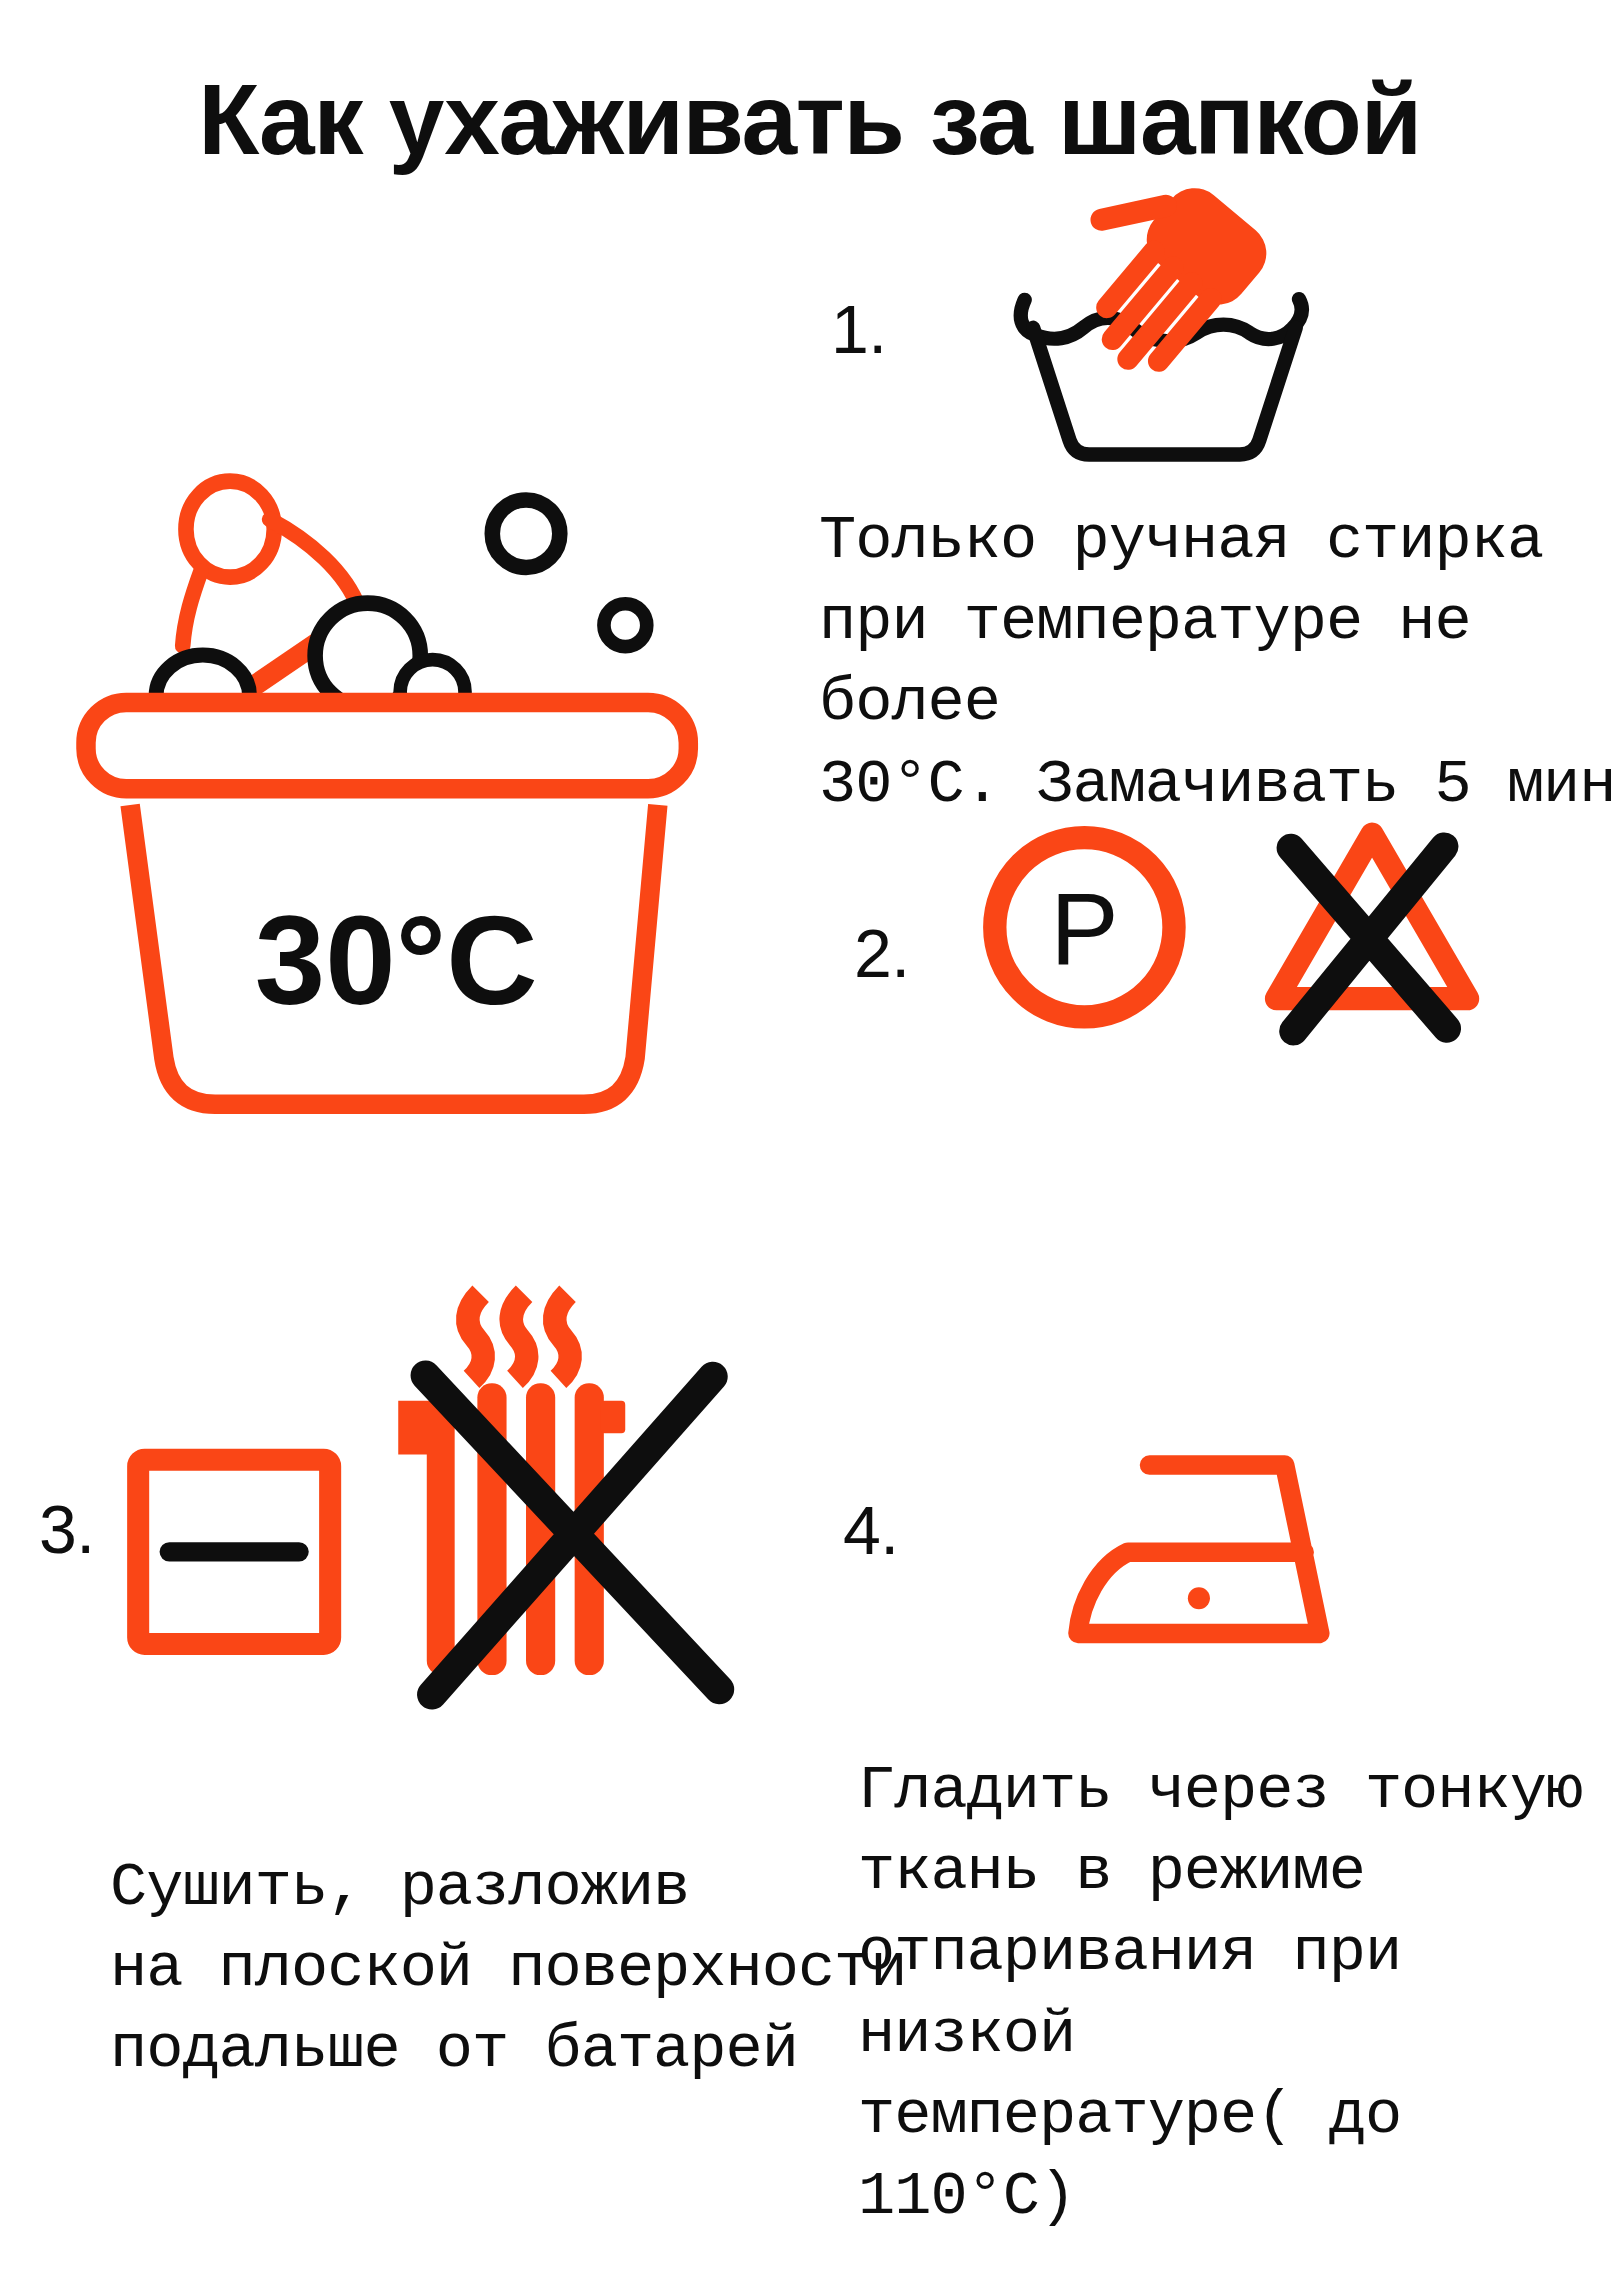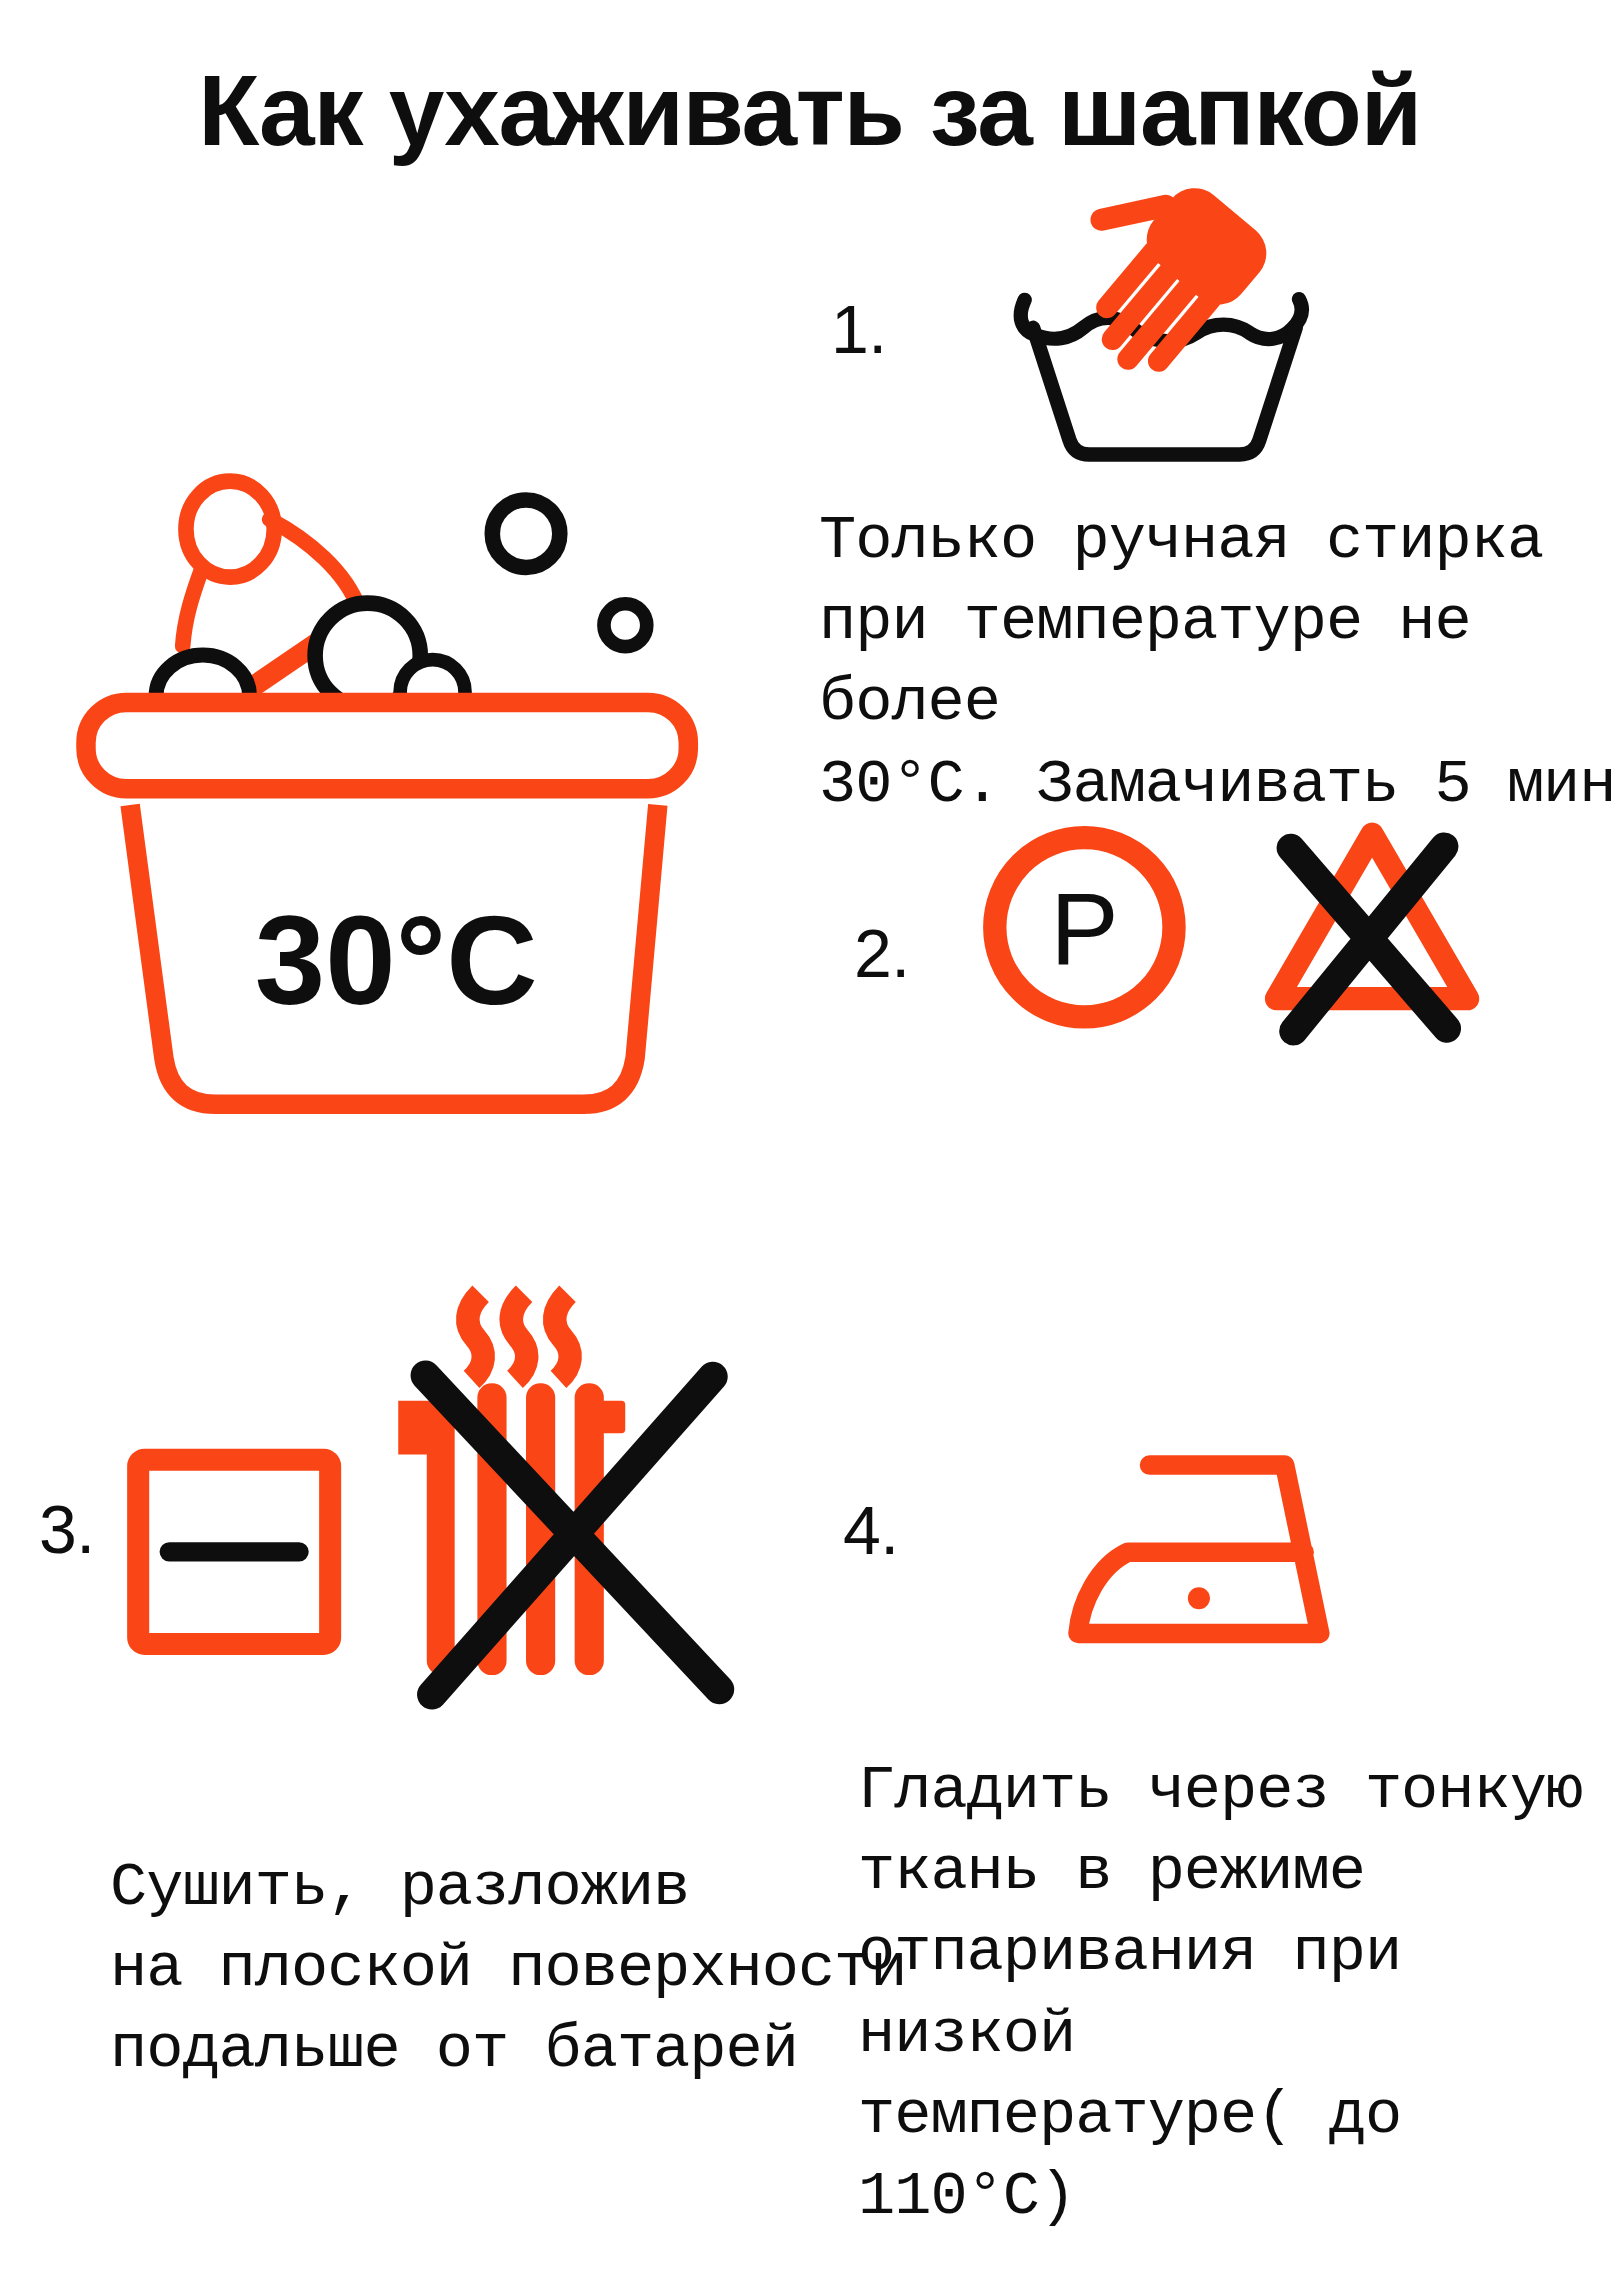--- a/index.html
+++ b/index.html
@@ -1,21 +1,21 @@
 <!DOCTYPE html>
 <html style="font-size:10.4px"><head>
 <meta charset="utf-8">
 <style>
   html,body{margin:0;padding:0;background:#ffffff;}
   .page{
     position:relative;width:1619px;height:2284px;background:#ffffff;overflow:hidden;
     font-family:"Liberation Sans","DejaVu Sans",sans-serif;color:#0e0e0e;
   }
   .title{
-    position:absolute;top:53px;left:0;width:100%;text-align:center;
+    position:absolute;top:62px;left:0;width:100%;text-align:center;
     font-size:100px;font-weight:bold;letter-spacing:-1.3px;white-space:nowrap;
   }
   .num{
     position:absolute;font-size:68px;font-weight:400;line-height:1;letter-spacing:-0.6px;
   }
   .step-text{
     position:absolute;font-size:62px;font-weight:400;line-height:1.31;
     letter-spacing:-1px;white-space:pre-line;font-family:Liberation Mono, monospace;
   }
   svg{position:absolute;display:block;}

